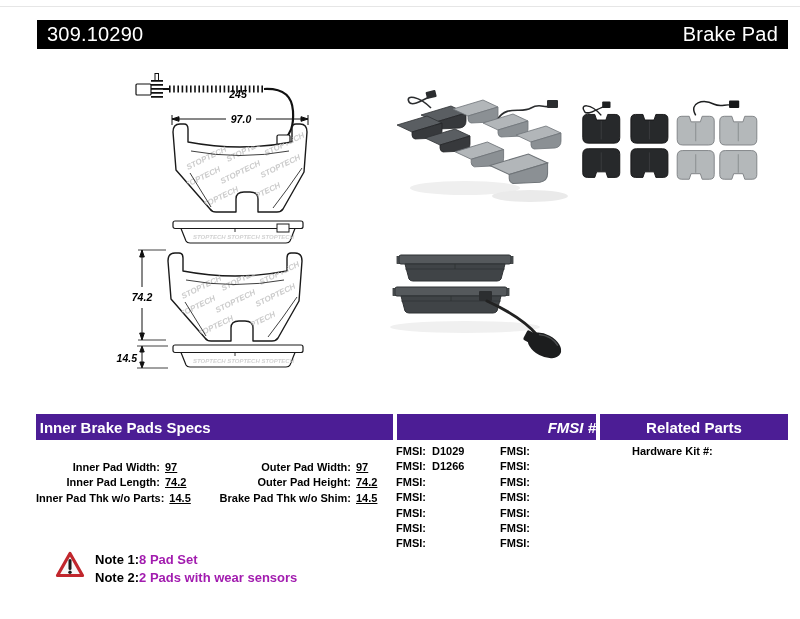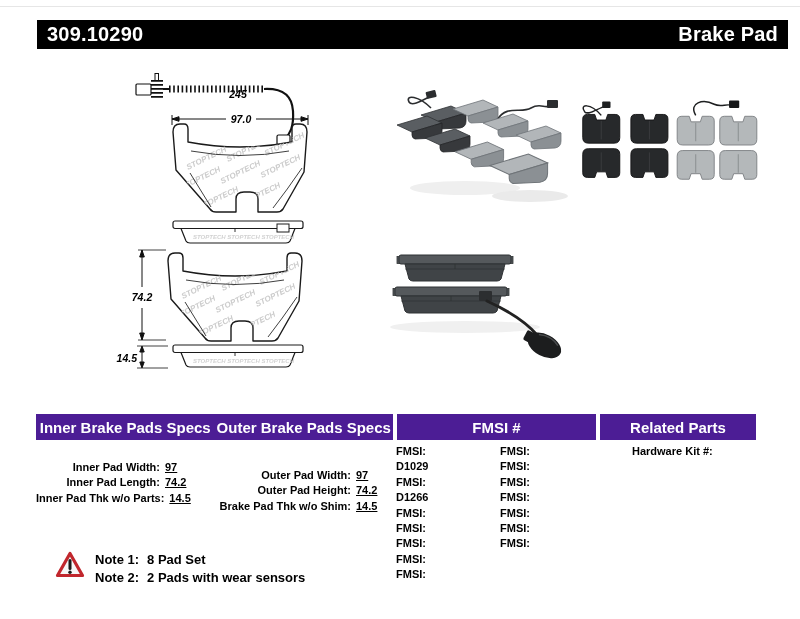--- a/index.html
+++ b/index.html
@@ -2,43 +2,43 @@
 <html><head>
 <meta charset="utf-8">
 <style>
   html,body{margin:0;padding:0;background:#ffffff;}
   body{width:800px;height:619px;position:relative;overflow:hidden;
        font-family:"Liberation Sans",sans-serif;-webkit-font-smoothing:antialiased;}
   .abs{position:absolute;}
   .hairline{left:0;top:6px;width:800px;height:1px;background:#e6e6e6;}
   .header-bar{left:37px;top:20px;width:751px;height:29px;background:#000;
       color:#fff;display:flex;justify-content:space-between;align-items:center;
-      padding:0 10px;box-sizing:border-box;font-weight:bold;font-size:20px;letter-spacing:.2px;}
+      padding:0 10px;box-sizing:border-box;font-weight:normal;font-size:20px;letter-spacing:.2px;}
   .section-bar{top:414px;height:26px;background:#4c1d95;color:#fff;display:flex;
       align-items:center;font-weight:bold;font-size:15px;}
   .bar-split{left:36px;width:357px;}
   .bar-split .cell{width:50%;text-align:center;}
-  .bar-fmsi{left:397px;width:199px;justify-content:center;}
-  .bar-related{left:600px;width:156px;justify-content:center;}
+  .bar-fmsi{left:397px;width:199px;justify-content:flex-end;font-style:italic;}
+  .bar-related{left:600px;width:188px;justify-content:center;}
   .spec-col{top:460px;font-size:11px;font-weight:bold;color:#000;}
   .spec-col .row{display:flex;justify-content:flex-end;line-height:15.4px;white-space:nowrap;}
   .spec-col .val{width:46px;text-align:left;padding-left:5px;box-sizing:border-box;text-decoration:underline;}
   .inner-col{left:36px;width:170px;}
-  .outer-col{left:216px;width:180px;margin-top:8px;}
+  .outer-col{left:216px;width:180px;}
   .outer-col .val{width:45px;}
   .fmsi-col{top:444px;font-size:11px;font-weight:bold;}
-  .fmsi-col .row{display:flex;line-height:15.4px;white-space:nowrap;flex-direction:column;}
+  .fmsi-col .row{display:flex;line-height:15.4px;white-space:nowrap;}
   .fmsi-col .lbl{width:36px;}
   .fmsi-left{left:396px;}
   .fmsi-right{left:500px;}
   .related-col{left:604px;top:444px;font-size:11px;font-weight:bold;}
   .related-col .row{line-height:15.4px;white-space:nowrap;padding-left:28px;}
   .notes{left:95px;top:551px;font-size:13px;font-weight:bold;color:#000;}
   .notes .line{line-height:17.5px;white-space:nowrap;}
-  .notes .ntext{color:#000000;margin-left:8px;}
+  .notes .ntext{color:#a21caf;}
   svg text{font-family:"Liberation Sans",sans-serif;}
   .dimtext{font-size:10.5px;font-weight:bold;font-style:italic;fill:#000;}
   .wm{font-size:8px;font-weight:bold;font-style:italic;fill:#cbcbcb;}
   .wms{font-size:6px;font-weight:bold;font-style:italic;fill:#d2d2d2;}
 </style>
 </head>
 <body>
 
 <div class="abs hairline"></div>
 
@@ -217,21 +217,20 @@
   <path d="M102,56 C128,68 142,78 152,90" fill="none" stroke="#222" stroke-width="3" stroke-linecap="round"></path>
   <g transform="translate(150,84) rotate(28)">
     <rect x="-6" y="4" width="14" height="11" rx="2" fill="#1c1d1e"></rect>
     <ellipse cx="16" cy="10" rx="18" ry="11" fill="#1c1d1e"></ellipse>
     <path d="M6,3 Q18,-2 28,4" fill="none" stroke="#4a4c4e" stroke-width="1.5"></path>
   </g>
 </svg>
 
 <div class="abs section-bar bar-split">
   <div class="cell">Inner Brake Pads Specs</div>
-  <div class="cell">Outer Brake Pads Specs</div>
 </div>
 <div class="abs section-bar bar-fmsi">
   <span>FMSI #</span>
 </div>
 <div class="abs section-bar bar-related">
   <span>Related Parts</span>
 </div>
 
 <div class="abs spec-col inner-col">
   <div class="row">

